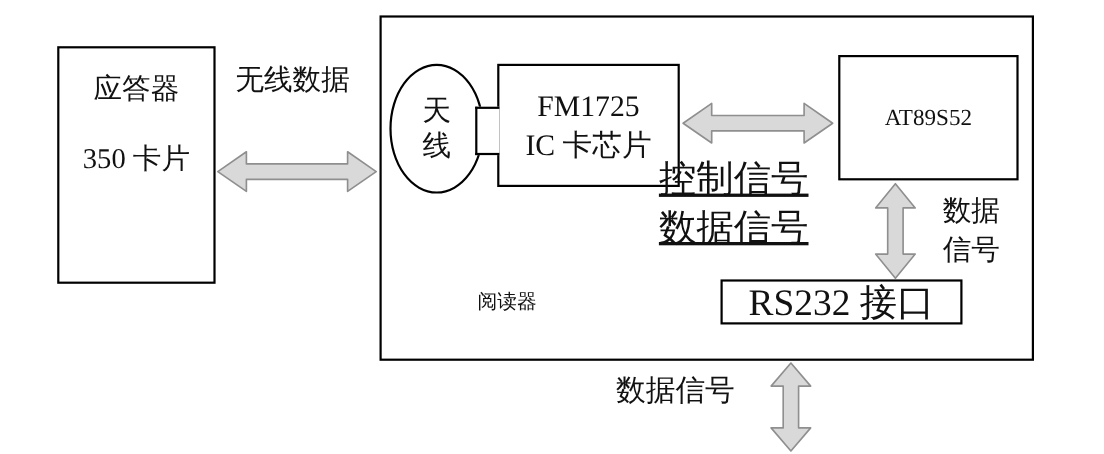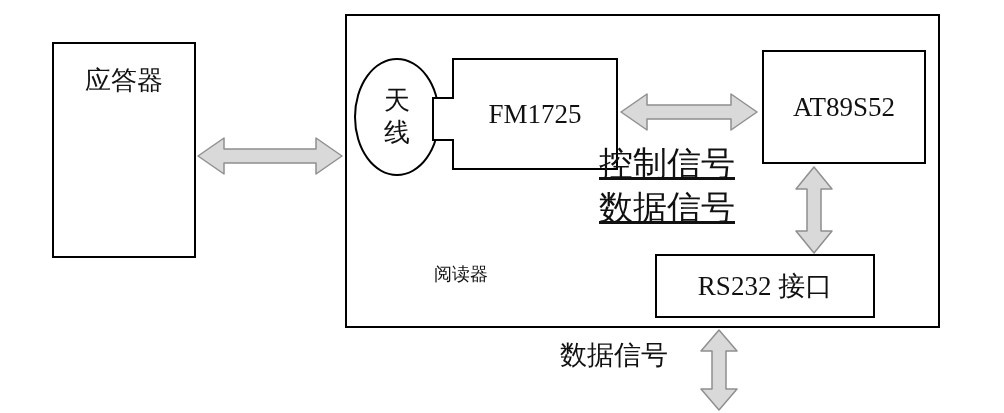--- a/index.html
+++ b/index.html
@@ -62,62 +62,65 @@
                  z-index: 2; }
 
   
   .ic-chip { left: 452px; top: 58px; width: 166px; height: 112px; font-size: 27px; line-height: 1.35; }
 
   
   .arrow-chip-mcu { left: 620px; top: 92px; width: 138px; height: 40px; }
   .bus-label { left: 596px; top: 142px; width: 142px; font-size: 34px; text-decoration: underline; }
 
   
-  .mcu { left: 762px; top: 50px; width: 164px; height: 114px; font-size: 27px; line-height: 1.35; }
+  .mcu { left: 762px; top: 50px; width: 164px; height: 114px; font-size: 21px; line-height: 1.35; }
 
   
   .arrow-mcu-rs232 { left: 795px; top: 166px; width: 38px; height: 88px; }
   .data-right-label { left: 845px; top: 174px; width: 76px; font-size: 26px; line-height: 1.35; }
 
   
-  .rs232 { left: 655px; top: 254px; width: 220px; height: 64px; font-size: 27px; }
+  .rs232 { left: 655px; top: 254px; width: 220px; height: 41px; font-size: 34px; }
 
   
   .bottom-label { left: 552px; top: 338px; width: 124px; font-size: 27px; }
   .arrow-external { left: 700px; top: 329px; width: 38px; height: 82px; }
 </style>
 </head>
 <body>
 
 <div class="canvas">
 
   <div class="box transponder">
     <div class="title">应答器</div>
+    <div>350 卡片</div>
   </div>
 
   <div class="label wireless-label">
+    <div>无线数据</div>
   </div>
 
   <div class="arrow arrow-wireless">
     <svg viewBox="0 0 146 40" preserveAspectRatio="none" aria-hidden="true">
       <polygon points="1,20 27,2 27,13 119,13 119,2 145,20 119,38 119,27 27,27 27,38" stroke-width="1.5" stroke-linejoin="round" fill="#d9d9d9" stroke="#8f8f8f"></polygon>
     </svg>
   </div>
 
   <div class="reader-outline"></div>
   <div class="label reader-label">阅读器</div>
 
   <div class="antenna">
     <div>天</div>
     <div>线</div>
   </div>
   <div class="antenna-tab"></div>
 
   <div class="box ic-chip">
     <div>FM1725</div>
+    <div>IC 卡芯片</div>
   </div>
 
   <div class="arrow arrow-chip-mcu">
     <svg viewBox="0 0 138 40" preserveAspectRatio="none" aria-hidden="true">
       <polygon points="1,20 27,2 27,13 111,13 111,2 137,20 111,38 111,27 27,27 27,38" stroke-width="1.5" stroke-linejoin="round" fill="#d9d9d9" stroke="#8f8f8f"></polygon>
     </svg>
   </div>
 
   <div class="label bus-label">
     <div>控制信号</div>
@@ -127,20 +130,24 @@
   <div class="box mcu">
     <div>AT89S52</div>
   </div>
 
   <div class="arrow arrow-mcu-rs232">
     <svg viewBox="0 0 38 88" preserveAspectRatio="none" aria-hidden="true">
       <polygon points="19,1 37,23 26,23 26,65 37,65 19,87 1,65 12,65 12,23 1,23" stroke-width="1.5" stroke-linejoin="round" fill="#d9d9d9" stroke="#8f8f8f"></polygon>
     </svg>
   </div>
 
+  <div class="label data-right-label">
+    <div>数据</div>
+    <div>信号</div>
+  </div>
 
   <div class="box rs232">
     <div>RS232 接口</div>
   </div>
 
   <div class="label bottom-label">数据信号</div>
   <div class="arrow arrow-external">
     <svg viewBox="0 0 38 82" preserveAspectRatio="none" aria-hidden="true">
       <polygon points="19,1 37,22 26,22 26,60 37,60 19,81 1,60 12,60 12,22 1,22" stroke-width="1.5" stroke-linejoin="round" fill="#d9d9d9" stroke="#8f8f8f"></polygon>
     </svg>

